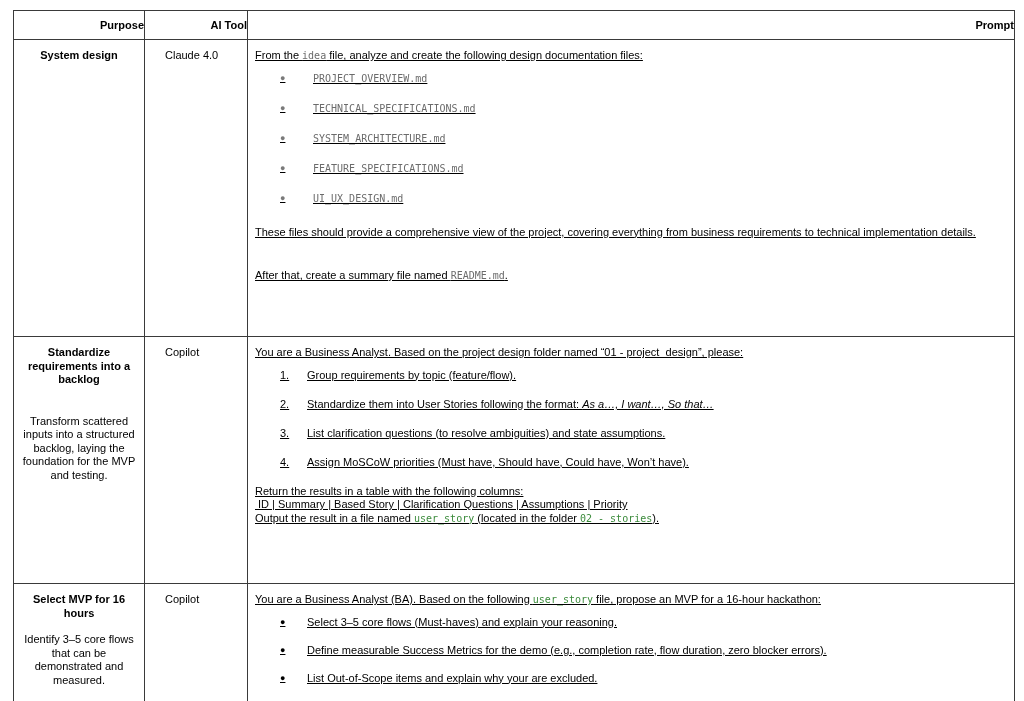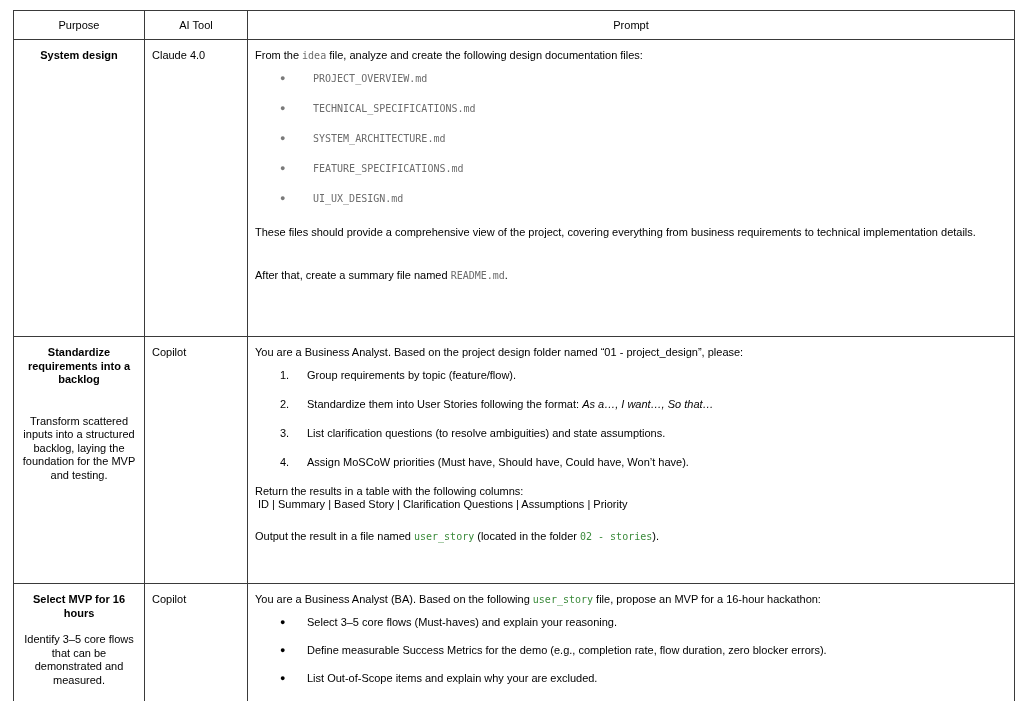--- a/index.html
+++ b/index.html
@@ -1,25 +1,25 @@
 <!DOCTYPE html>
 <html><head>
 <meta charset="utf-8">
 <style>
   html, body { margin:0; padding:0; background:#ffffff; }
   body { width:1024px; height:701px; position:relative; overflow:hidden;
          font-family:"Liberation Sans", sans-serif; color:#000; }
   table.main { position:absolute; left:13px; top:10px; width:1001px;
                border-collapse:collapse; table-layout:fixed; font-size:11px; }
   table.main td, table.main th { border:1.3px solid #3a3a3a; vertical-align:top; }
-  th { font-weight:normal; font-size:11px; text-align:center; height:28px; vertical-align:middle !important; padding:0; }
+  th { font-weight:bold; font-size:11px; text-align:right; height:28px; vertical-align:middle !important; padding:0; }
   col.c1 { width:131px; } col.c2 { width:103px; } col.c3 { width:767px; }
   td.purpose { padding:9px 7px 0 7px; line-height:13.5px;text-align:center; }
-  td.tool { padding:9px 7px 0 7px; }
-  td.prompt { padding:9px 7px 0 7px; line-height:13.5px; }
+  td.tool { padding:9px 7px 0 20px; }
+  td.prompt { padding:9px 7px 0 7px; line-height:13.5px;text-decoration:underline; }
   .ptitle { font-weight:bold; }
   .pdesc { margin-top:28px; }
   .mono { font-family:"DejaVu Sans Mono", monospace; font-size:10px; color:#6b6b6b; }
   .green { font-family:"DejaVu Sans Mono", monospace; font-size:10px; color:#3a8a3a; }
   ul.files { list-style:none; margin:9px 0 0 0; padding:0; }
   ul.files li { height:30px; display:flex; align-items:flex-start; padding-left:25px; }
   ul.files li .bul { width:27px; color:#7a7a7a; font-size:9px; line-height:13px; }
   ul.files li .mono { line-height:13px;margin-left:6px; }
   p { margin:0; }
   .para { margin-top:11px; }
@@ -103,21 +103,21 @@
         <li>
               <span class="num">3.</span>
               <span>List clarification questions (to resolve ambiguities) and state assumptions.</span>
             </li>
         <li>
               <span class="num">4.</span>
               <span>Assign MoSCoW priorities (Must have, Should have, Could have, Won’t have).</span>
             </li>
       </ol>
       <p><span>Return the results in a table with the following columns:</span><br><span style="white-space:pre;"> ID | Summary | Based Story | Clarification Questions | Assumptions | Priority</span></p>
-      <p style="margin-top:18px;"><span>Output the result in a file named </span><span class="green">user_story</span><span> (located in the folder </span><span class="green" style="white-space:pre;">02 - stories</span><span>).</span></p>
+      <p style=""><span>Output the result in a file named </span><span class="green">user_story</span><span> (located in the folder </span><span class="green" style="white-space:pre;">02 - stories</span><span>).</span></p>
     </td>
   </tr>
 
   <tr class="r3">
     <td class="purpose">
       <div class="ptitle">Select MVP for 16 hours</div>
       <div class="pdesc" style="margin-top:13px;">Identify 3–5 core flows that can be demonstrated and measured.</div>
     </td>
     <td class="tool">Copilot</td>
     <td class="prompt">

